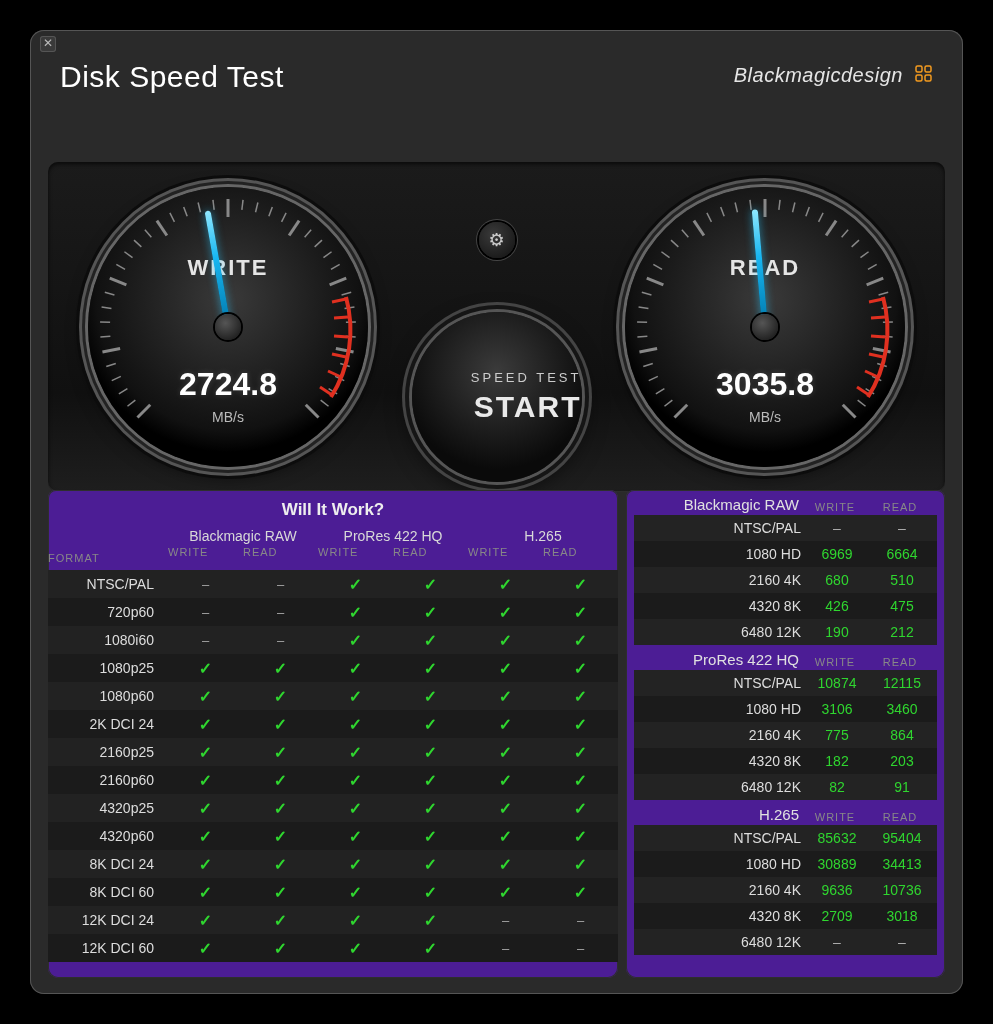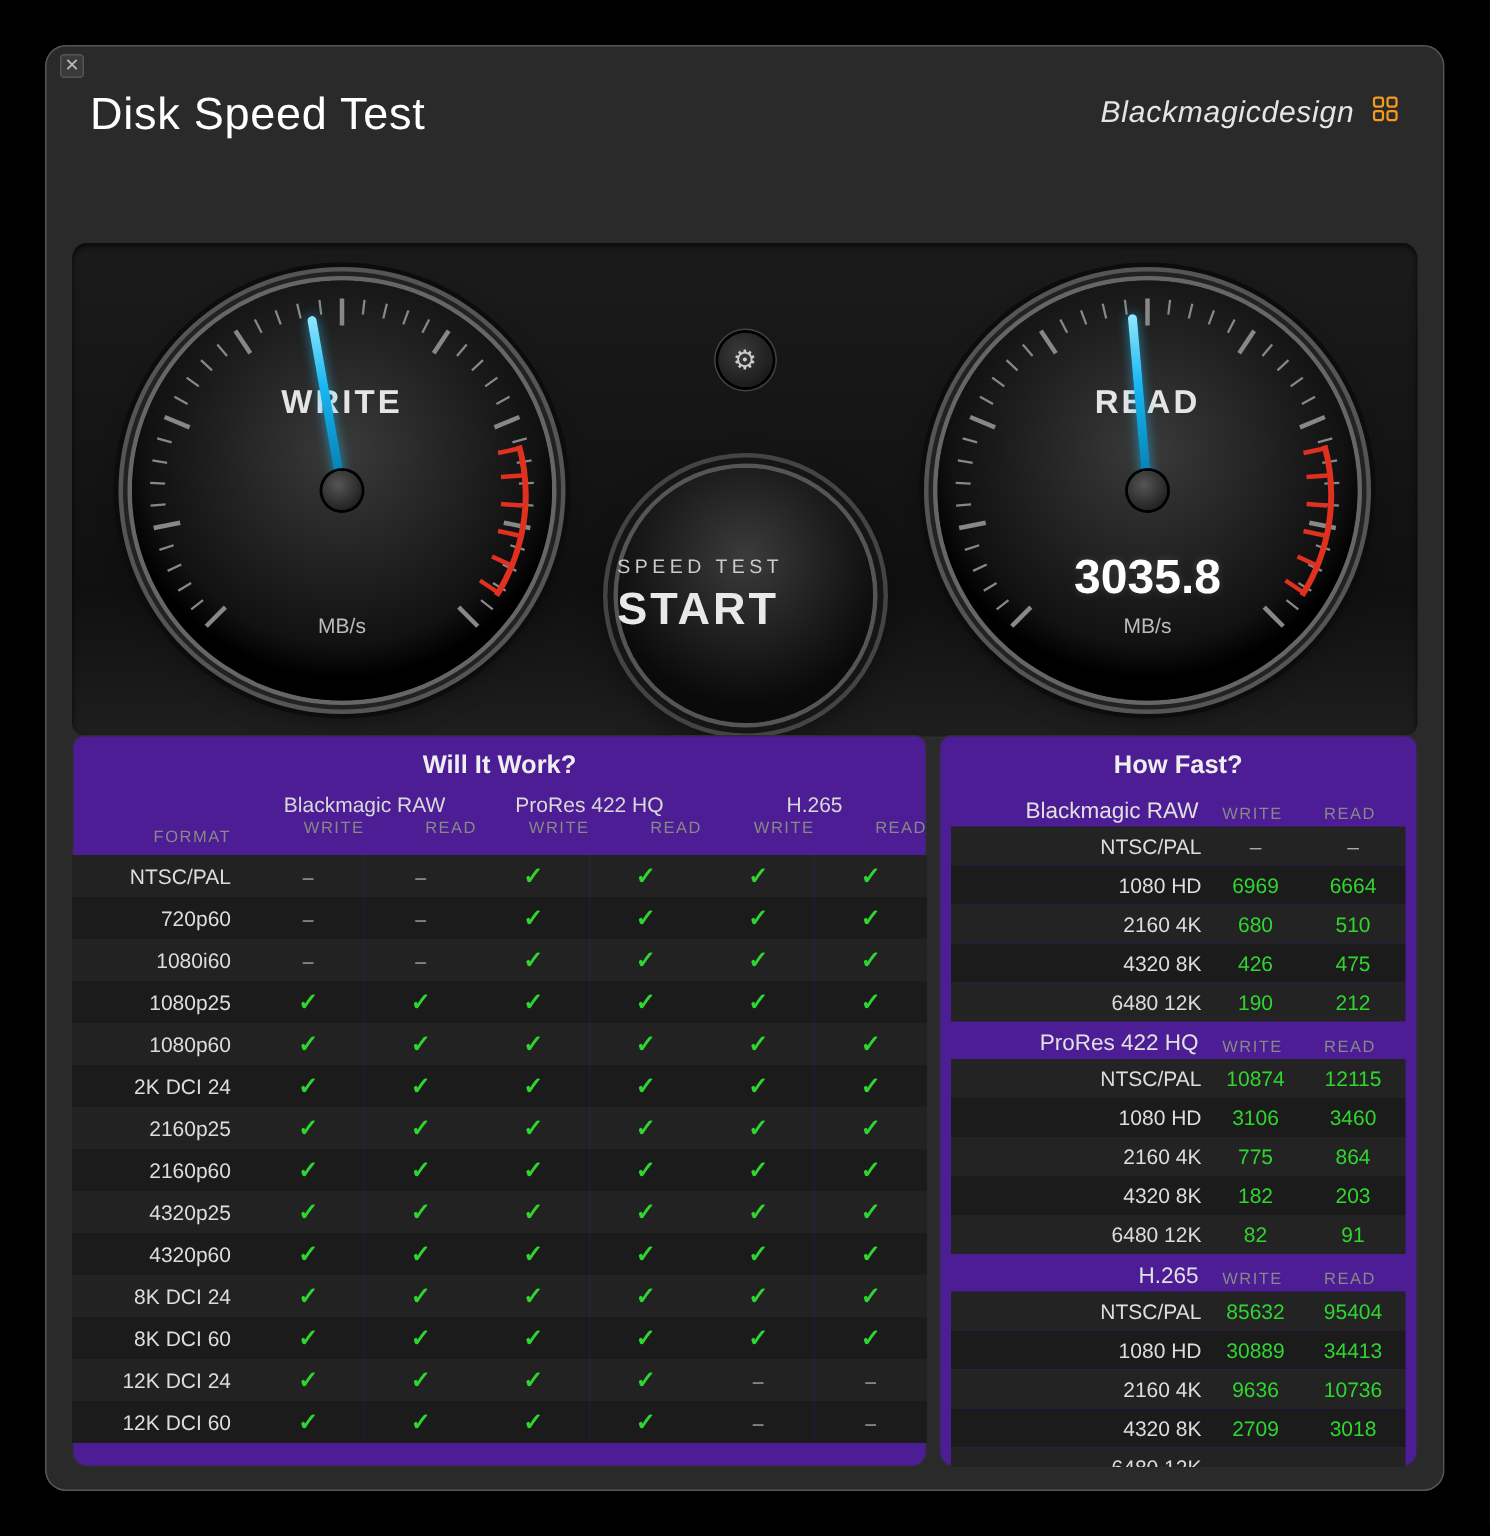--- a/index.html
+++ b/index.html
@@ -170,21 +170,21 @@
     margin-left: -85px;
     border-radius:50%;
     background: radial-gradient(circle at 50% 35%, #3b3b3b, #0a0a0a 70%);
     box-shadow:
       0 0 0 3px #555,
       0 0 0 7px #151515,
       0 0 0 10px #444,
       0 8px 24px rgba(0,0,0,.8);
     cursor:pointer;
     color:#e9e9e9;
-    text-align:left;
+    text-align:right;
   }
   .start-btn .l1 { position:absolute; top:58px; width:100%; font-size:13px; letter-spacing:3px; color:#ccc;}
   .start-btn .l2 { position:absolute; top:78px; width:100%; font-size:30px; font-weight:700; letter-spacing:2px;}
 
   
   .tables {
     position:absolute;
     left:18px; right:18px;
     top: 460px;
     bottom: 16px;
@@ -221,21 +221,21 @@
     color:#d8d8d8;
     font-size:14px;
     text-align:center;
     padding: 2px 0 2px 0;
   }
   #will-it .sub-row { display:contents; }
   #will-it .sub-row > div {
     font-size:11px;
     color:#888;
     letter-spacing:1px;
-    text-align:right;
+    text-align:left;
     padding-bottom:6px;
   }
   #will-it .fmt-lbl { font-size:11px; color:#888; letter-spacing:1px; text-align:right; padding-right:14px; padding-top: 6px;}
   #will-it .row > div { height:28px; display:flex; align-items:center; justify-content:center; }
   #will-it .row { display:contents; }
   #will-it .row .fmt { justify-content:flex-end; padding-right:14px; color:#ddd; font-size:14px; font-weight: 400; text-align: right;}
   #will-it .row:nth-of-type(odd) > div { background:#222; }
   #will-it .row:nth-of-type(even) > div { background:#1b1b1b; }
 
   .check { color:#2fd62f; font-size:16px; font-weight: bold;}
@@ -343,20 +343,21 @@
           <line x1="253" y1="190" x2="240" y2="184"></line>
           <line x1="258" y1="170" x2="244" y2="167"></line>
           <line x1="260" y1="150" x2="246" y2="149"></line>
           <line x1="260" y1="130" x2="246" y2="131"></line>
           <line x1="258" y1="112" x2="244" y2="115"></line>
         </g>
       </svg>
       <div class="label">WRITE</div>
       <div class="needle" id="needle-write" style="transform: translate(-50%, -100%) rotate(-10deg);"></div>
       <div class="hub"></div>
+      <div class="value">2724.8</div>
       <div class="unit">MB/s</div>
     </div>
 
     <div class="gear-btn">
       <span>⚙</span>
     </div>
 
     <div class="start-btn">
       <div class="l1">SPEED TEST</div>
       <div class="l2">START</div>
@@ -635,21 +636,20 @@
               <span class="check">✓</span>
             </div><div>
               <span class="dash">–</span>
             </div><div>
               <span class="dash">–</span>
             </div></span>
         </div>
     </div>
 
     <div class="panel" id="how-fast">
-      <div class="heading">How Fast?</div>
       <div class="stack" id="hf-stack">
           <div class="codec-block">
       <div class="codec-head">
         <div class="name">Blackmagic RAW</div>
         <div class="wr">WRITE</div>
         <div class="rd">READ</div>
       </div>
             <div class="frow">
         <div class="n">NTSC/PAL</div>
         <div class="v dash">–</div>

